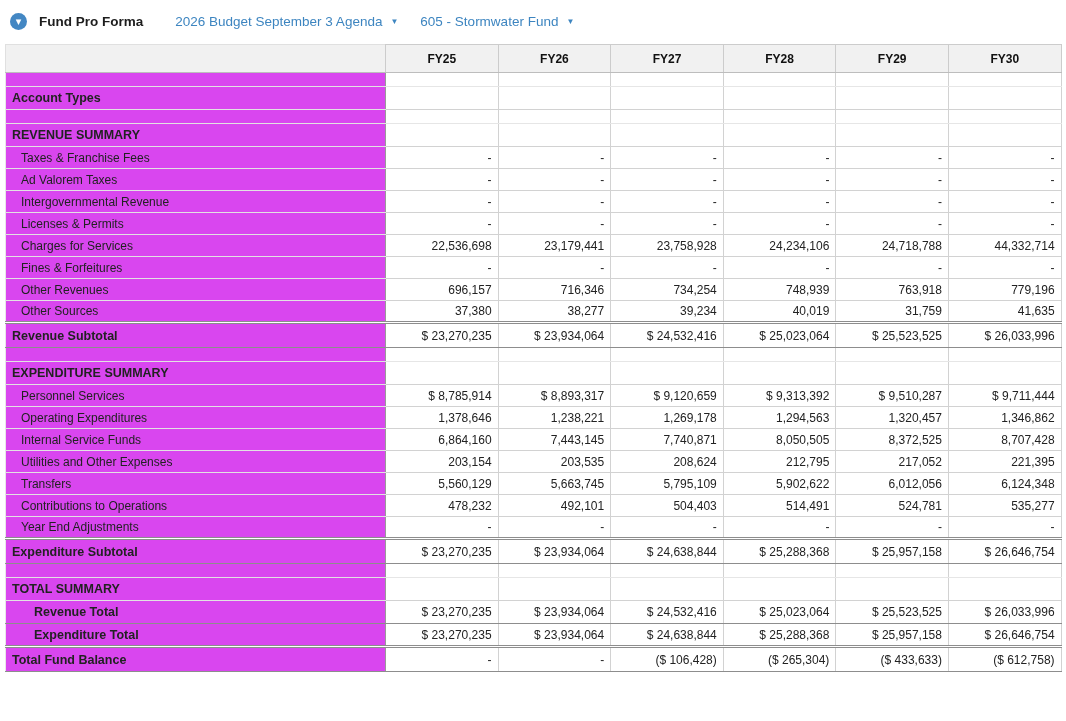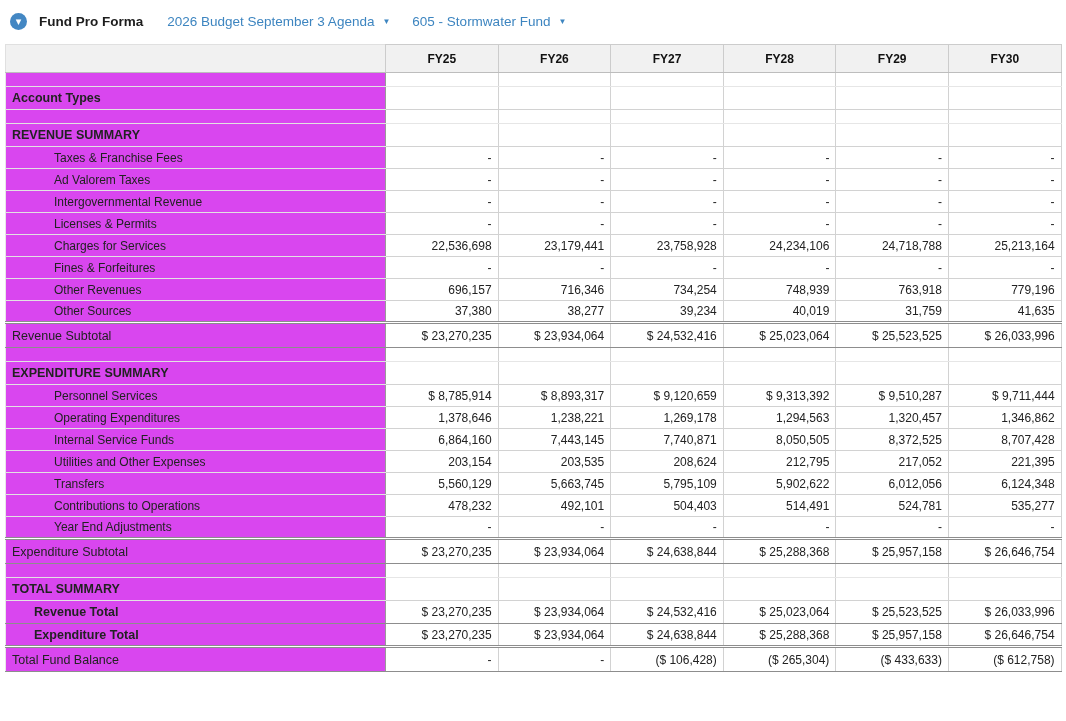--- a/index.html
+++ b/index.html
@@ -8,21 +8,21 @@
   .page { width: 1066px; height: 721px; background: #fff; overflow: hidden; }
 
   
   .topbar { display: flex; align-items: center; height: 42px; padding: 0 10px; }
   .collapse-btn {
     width: 17px; height: 17px; border-radius: 50%;
     background: #4387c3; color: #fff;
     display: inline-flex; align-items: center; justify-content: center;
     font-size: 11px; line-height: 1; cursor: pointer; flex: 0 0 auto;
   }
-  .page-title { font-weight: bold; font-size: 13.5px; color: #1d1d1d; margin: 0 24px 0 12px; white-space: nowrap; }
+  .page-title { font-weight: bold; font-size: 13.5px; color: #1d1d1d; margin: 0 32px 0 12px; white-space: nowrap; }
   .selector { color: #3d85c0; font-size: 13.5px; display: inline-flex; align-items: center; cursor: pointer; margin-right: 22px; white-space: nowrap; }
   .selector .caret { font-size: 8px; margin-left: 8px; color: #3d85c0; }
 
   
   table.proforma { border-collapse: collapse; table-layout: fixed; margin: 2px 5px 0 5px; width: 1056px; font-size: 12px; color: #222; }
   col.c-label { width: 380px; }
   col.c-fy { width: 112.6px; }
 
   th.col-head, th.corner-head {
     background: #f1f1f1; height: 28px;
@@ -41,24 +41,24 @@
     background: #ffffff; text-align: right; padding-right: 6px;
     border-right: 1px solid #d2d2d2; border-bottom: 1px solid #d2d2d2;
   }
 
   tr.row-spacer td { height: 14px; }
   tr.row-spacer td.value-cell { border-bottom: 1px solid #e6e6e6; }
 
   tr.row-section td { height: 23px; }
   tr.row-section td.label-cell { font-weight: bold; font-size: 12.5px; }
 
-  tr.row-item td.label-cell { padding-left: 48px; }
+  tr.row-item td.label-cell { padding-left: 15px; }
 
   tr.row-subtotal td { height: 25px; border-top: 3px double #8d8d8d; border-bottom: 1px solid #8d8d8d; }
-  tr.row-subtotal td.label-cell { font-weight: normal; font-size: 12.5px; margin-left: 27px; }
+  tr.row-subtotal td.label-cell { font-weight: bold; font-size: 12.5px; margin-left: 27px; }
 
   tr.row-total td { height: 23px; border-top: 1px solid #8d8d8d; border-bottom: 1px solid #8d8d8d; }
   tr.row-total td.label-cell { font-weight: bold; font-size: 12.5px; padding-left: 28px; }
 </style>
 </head>
 <body>
 
 <div class="page">
 
   <div class="topbar">
@@ -172,21 +172,21 @@
           <td class="value-cell">-</td>
           <td class="value-cell">-</td>
         </tr>
         <tr class="row-item">
           <td class="label-cell">Charges for Services</td>
           <td class="value-cell">22,536,698</td>
           <td class="value-cell">23,179,441</td>
           <td class="value-cell">23,758,928</td>
           <td class="value-cell">24,234,106</td>
           <td class="value-cell">24,718,788</td>
-          <td class="value-cell">25,213,164</td>
+          <td class="value-cell">44,332,714</td>
         </tr>
         <tr class="row-item">
           <td class="label-cell">Fines &amp; Forfeitures</td>
           <td class="value-cell">-</td>
           <td class="value-cell">-</td>
           <td class="value-cell">-</td>
           <td class="value-cell">-</td>
           <td class="value-cell">-</td>
           <td class="value-cell">-</td>
         </tr>

